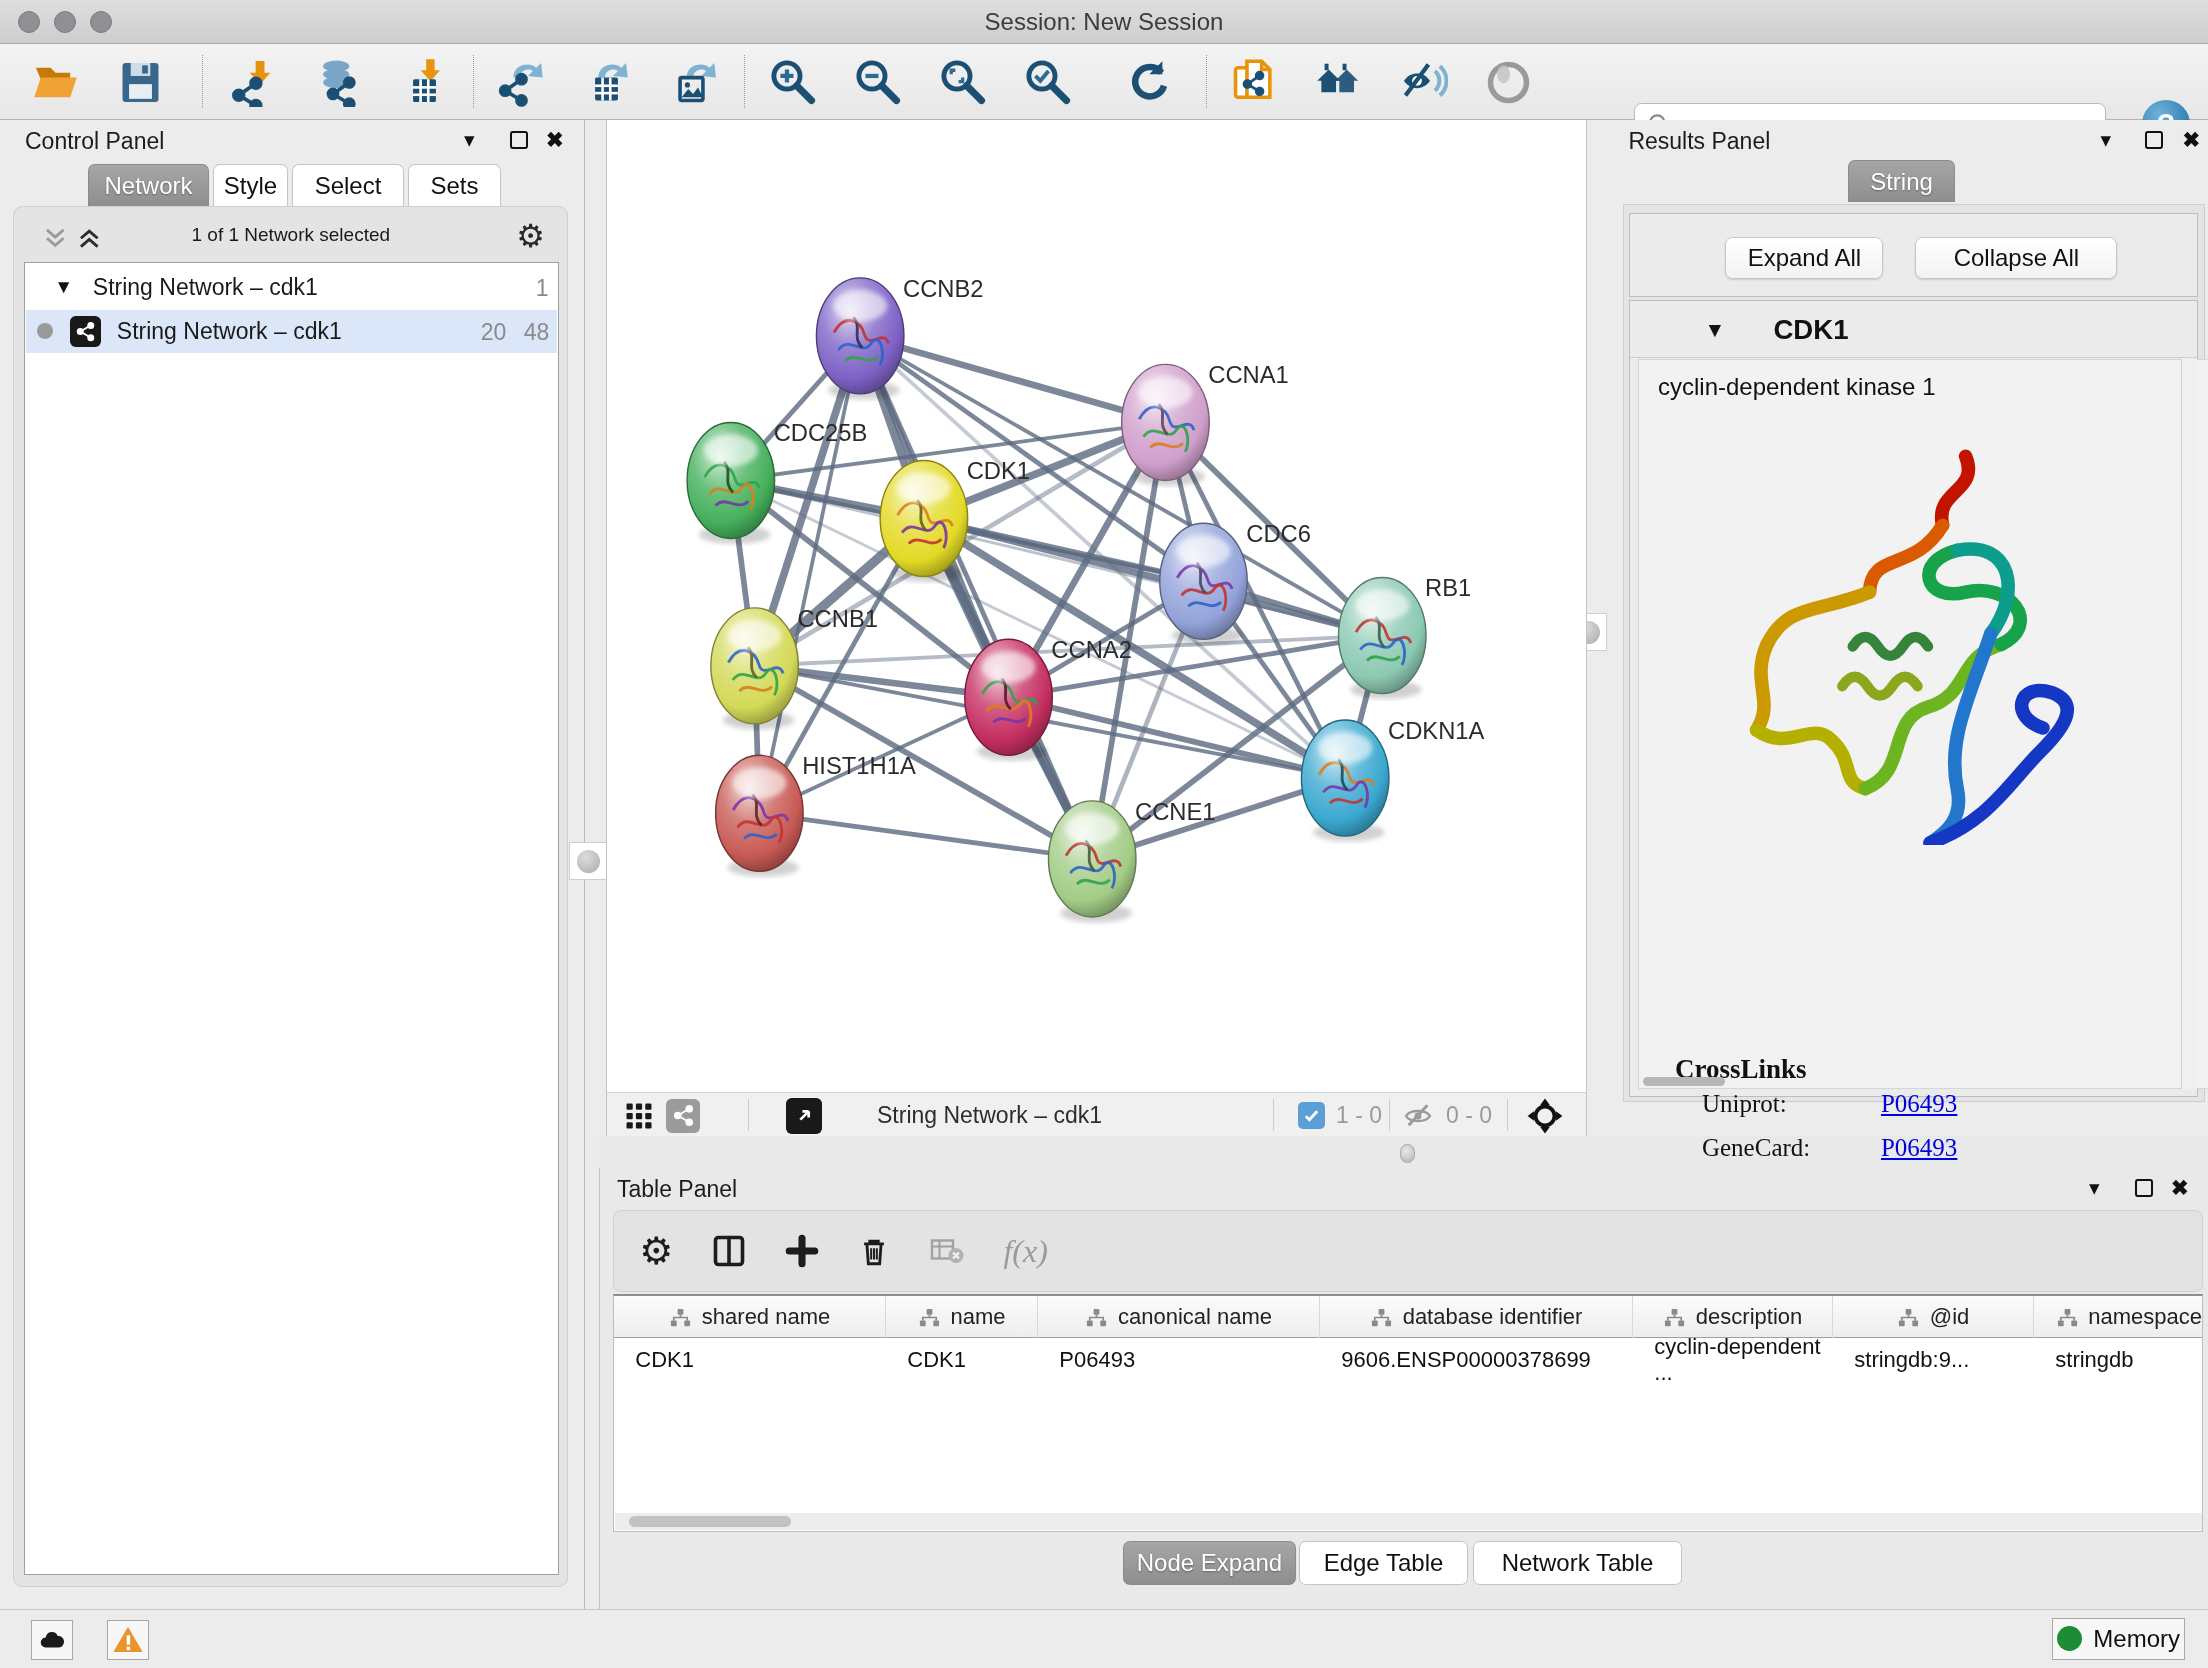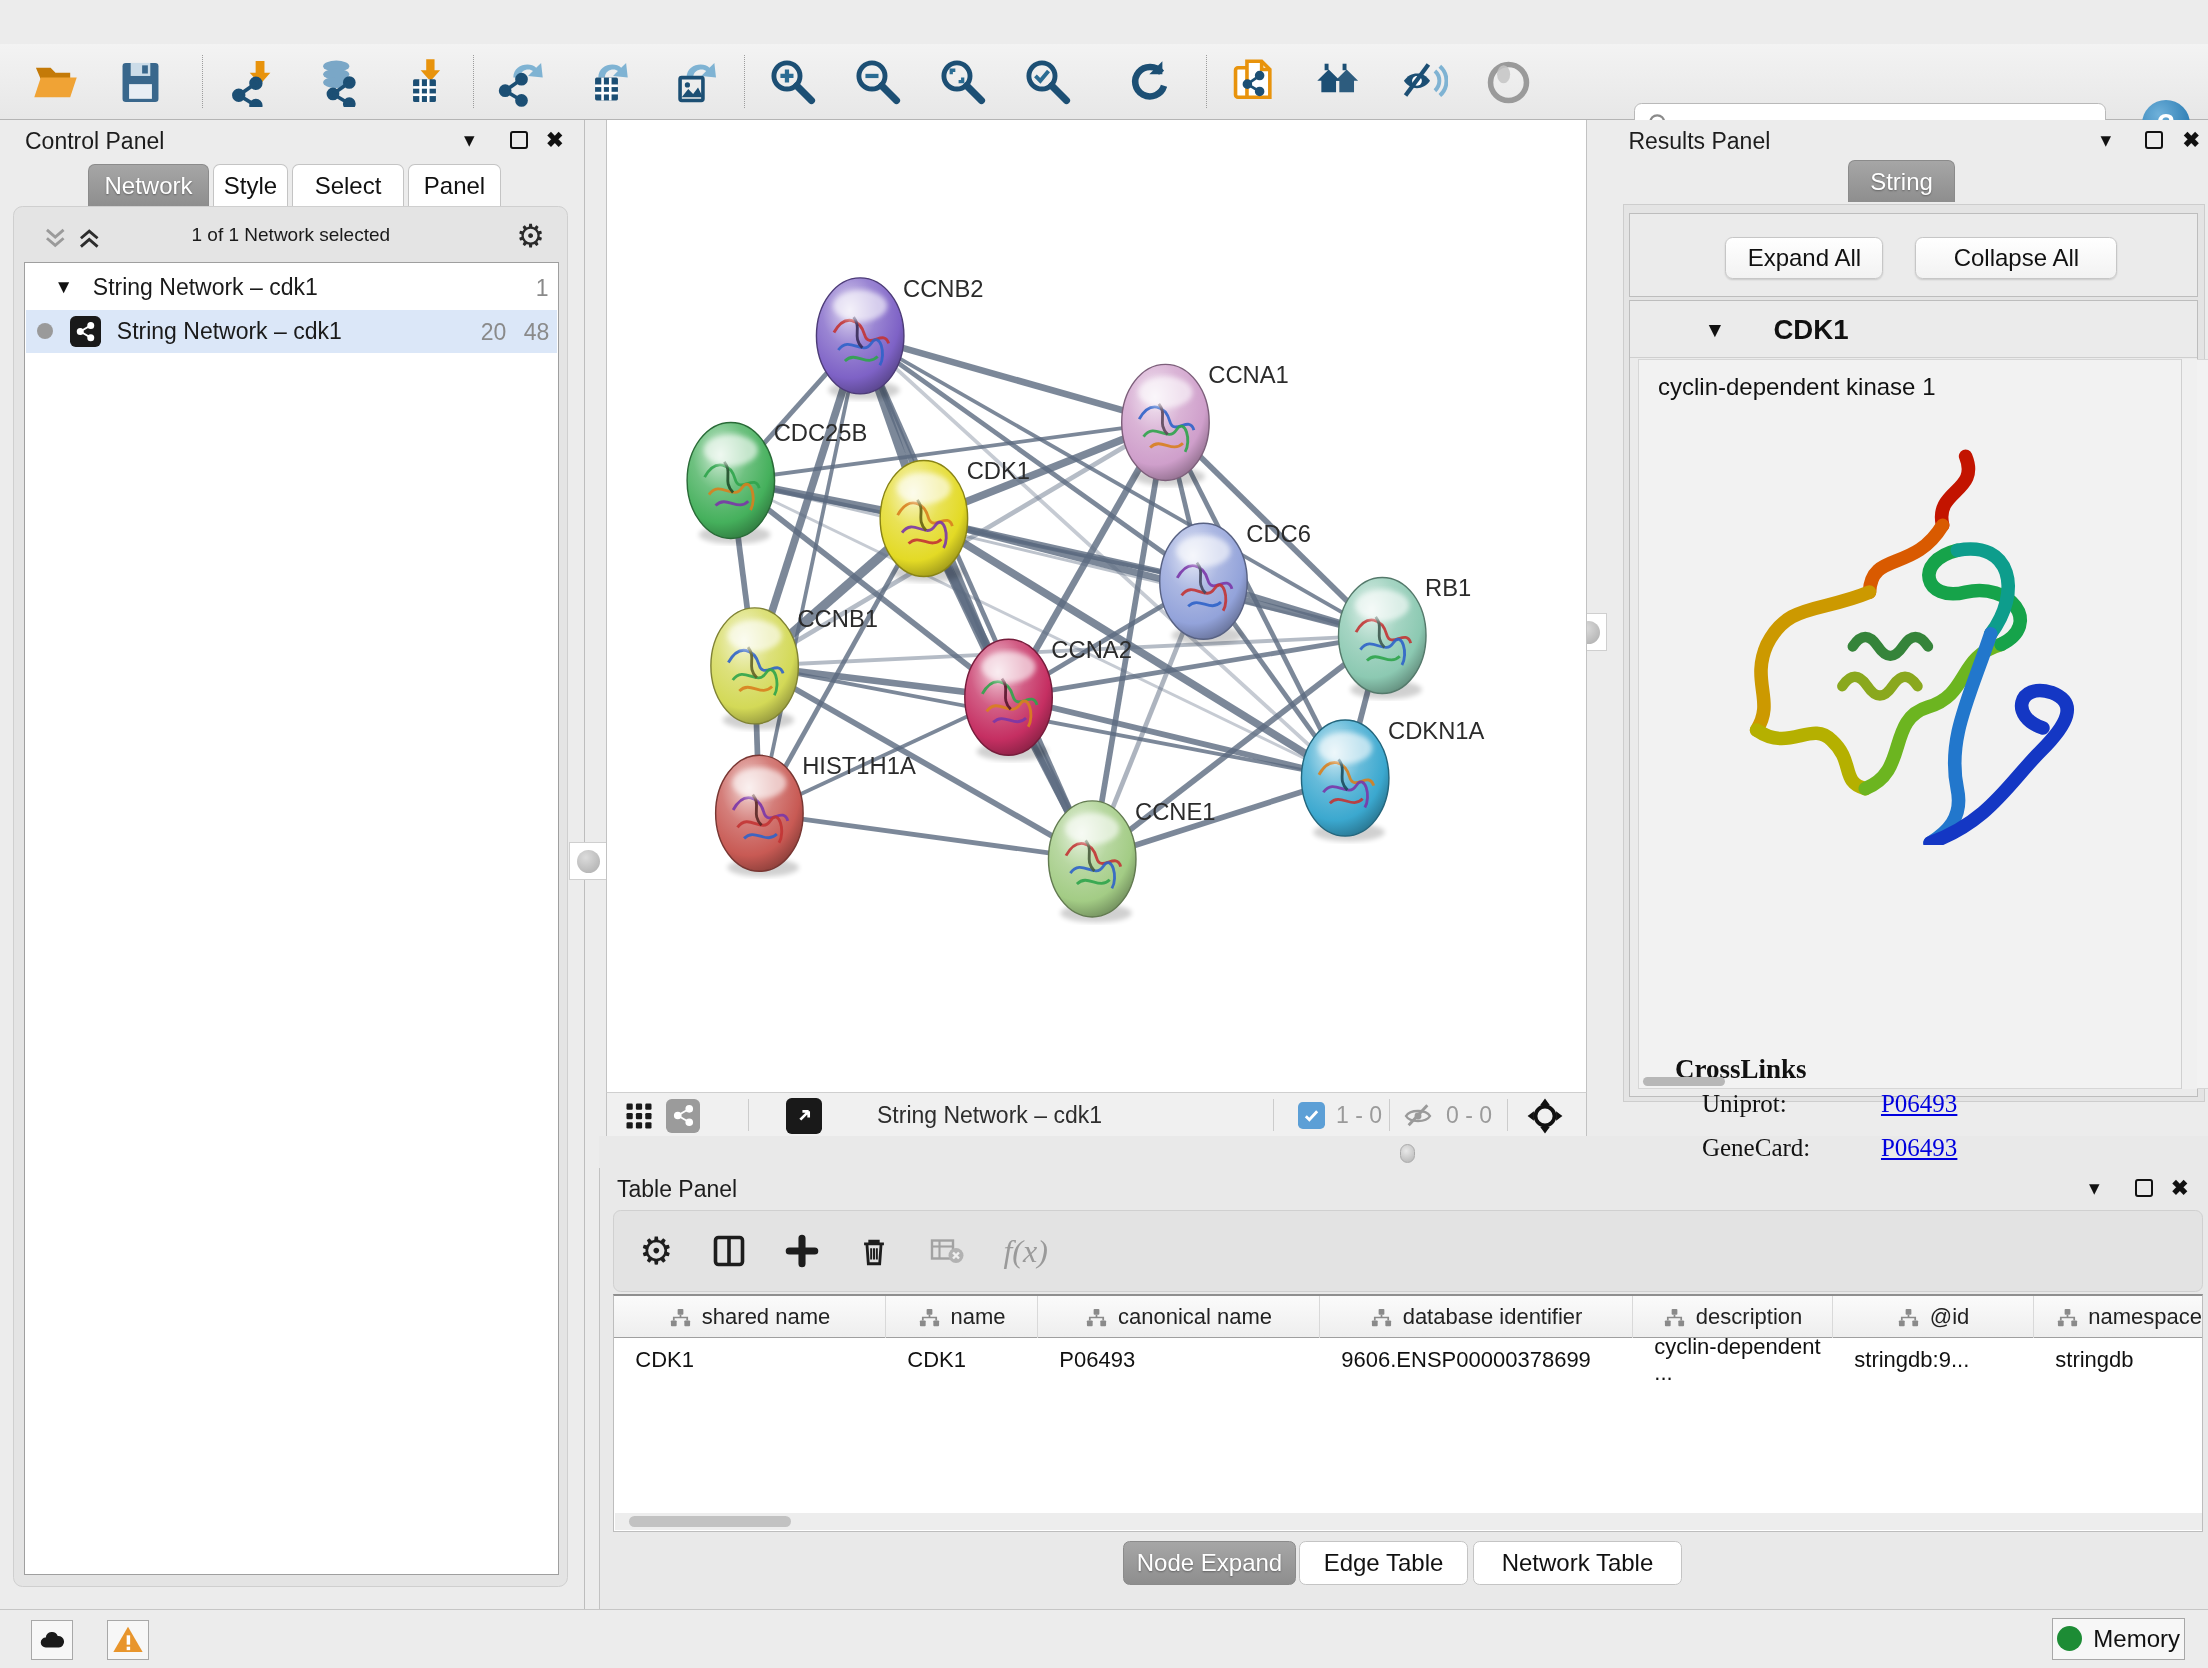--- a/index.html
+++ b/index.html
@@ -125,20 +125,26 @@
     font-size:24px; color:#111; }
   #memory-dot { width:25px; height:25px; border-radius:50%; background:#1d8c35; }
 
   svg text { font-family:"Liberation Sans",sans-serif; }
 </style>
 </head>
 <body>
 
 <div id="window">
 
+  <div id="titlebar">
+    <span class="traffic" style="left:18px"></span>
+    <span class="traffic" style="left:54px"></span>
+    <span class="traffic" style="left:90px"></span>
+    <div id="win-title">Session: New Session</div>
+  </div>
 
   <div id="toolbar">
     <div class="tb-sep" style="left:202px"></div>
     <div class="tb-sep" style="left:473px"></div>
     <div class="tb-sep" style="left:744px"></div>
     <div class="tb-sep" style="left:1206px"></div>
     <div id="tb-groups">
         <div class="tb-group" style="left: 28.5px;">
           <div class="tb-btn">
             <svg width="49" height="49" viewBox="0 0 30 30">
@@ -350,21 +356,21 @@
     <div class="panel-head" style="left:25px; top:0; width:552px;">
       <span class="panel-title">Control Panel</span>
       <span class="ph-ico" style="left:439px">▾</span>
       <span class="ph-box" style="left:485px"></span>
       <span class="ph-ico" style="left:521px; font-weight:bold">✖</span>
     </div>
     <div id="cp-tabs" style="position:absolute; left:0; top:44px; width:582px; height:42px;">
         <div class="tab active" style="left: 88px; width: 121px; position: absolute;">Network</div>
         <div class="tab" style="left: 213px; width: 75px; position: absolute;">Style</div>
         <div class="tab" style="left: 292px; width: 112px; position: absolute;">Select</div>
-        <div class="tab" style="left: 408px; width: 93px; position: absolute;">Panel</div>
+        <div class="tab" style="left: 408px; width: 93px; position: absolute;">Sets</div>
       </div>
     <div id="cp-body">
       <div id="cp-status">
         <svg class="abs" style="left:27px; top:7.6px" width="28.5" height="28.5" viewBox="0 0 24 24">
           <path d="M5 5 l7 6 7-6 M5 12 l7 6 7-6" fill="none" stroke="#9a9a9a" stroke-width="2.4"></path>
         </svg>
         <svg class="abs" style="left:61px; top:7.6px" width="28.5" height="28.5" viewBox="0 0 24 24">
           <path d="M5 19 l7-6 7 6 M5 12 l7-6 7 6" fill="none" stroke="#2c2c2c" stroke-width="2.4"></path>
         </svg>
         <span id="cp-status-label">1 of 1 Network selected</span>

